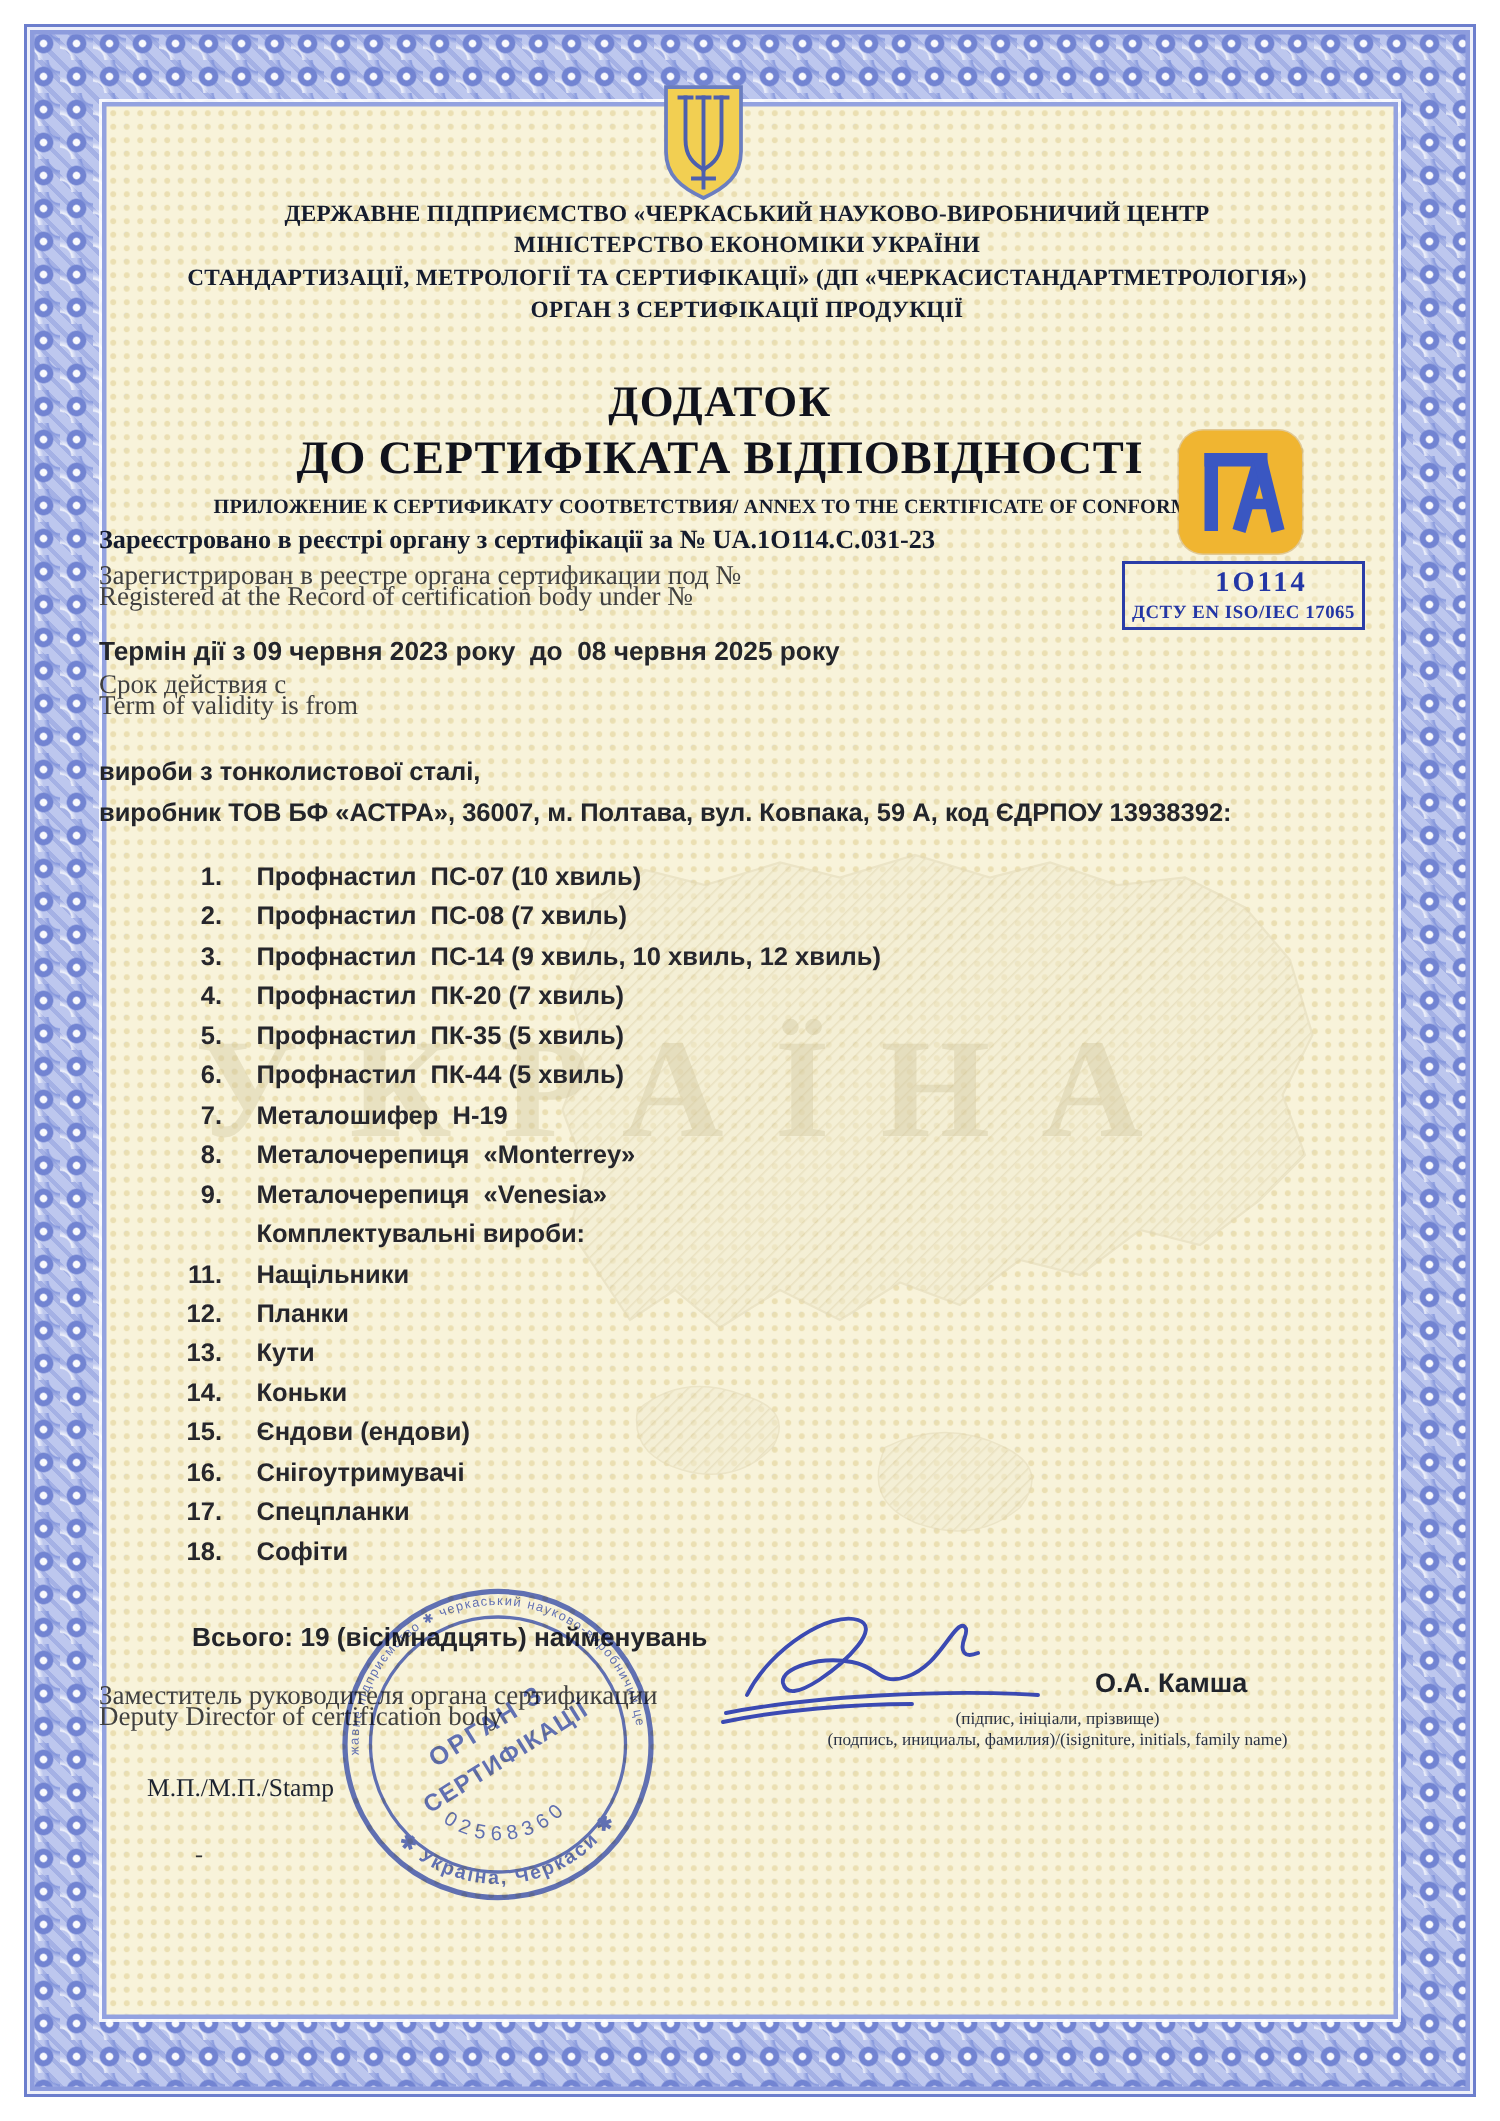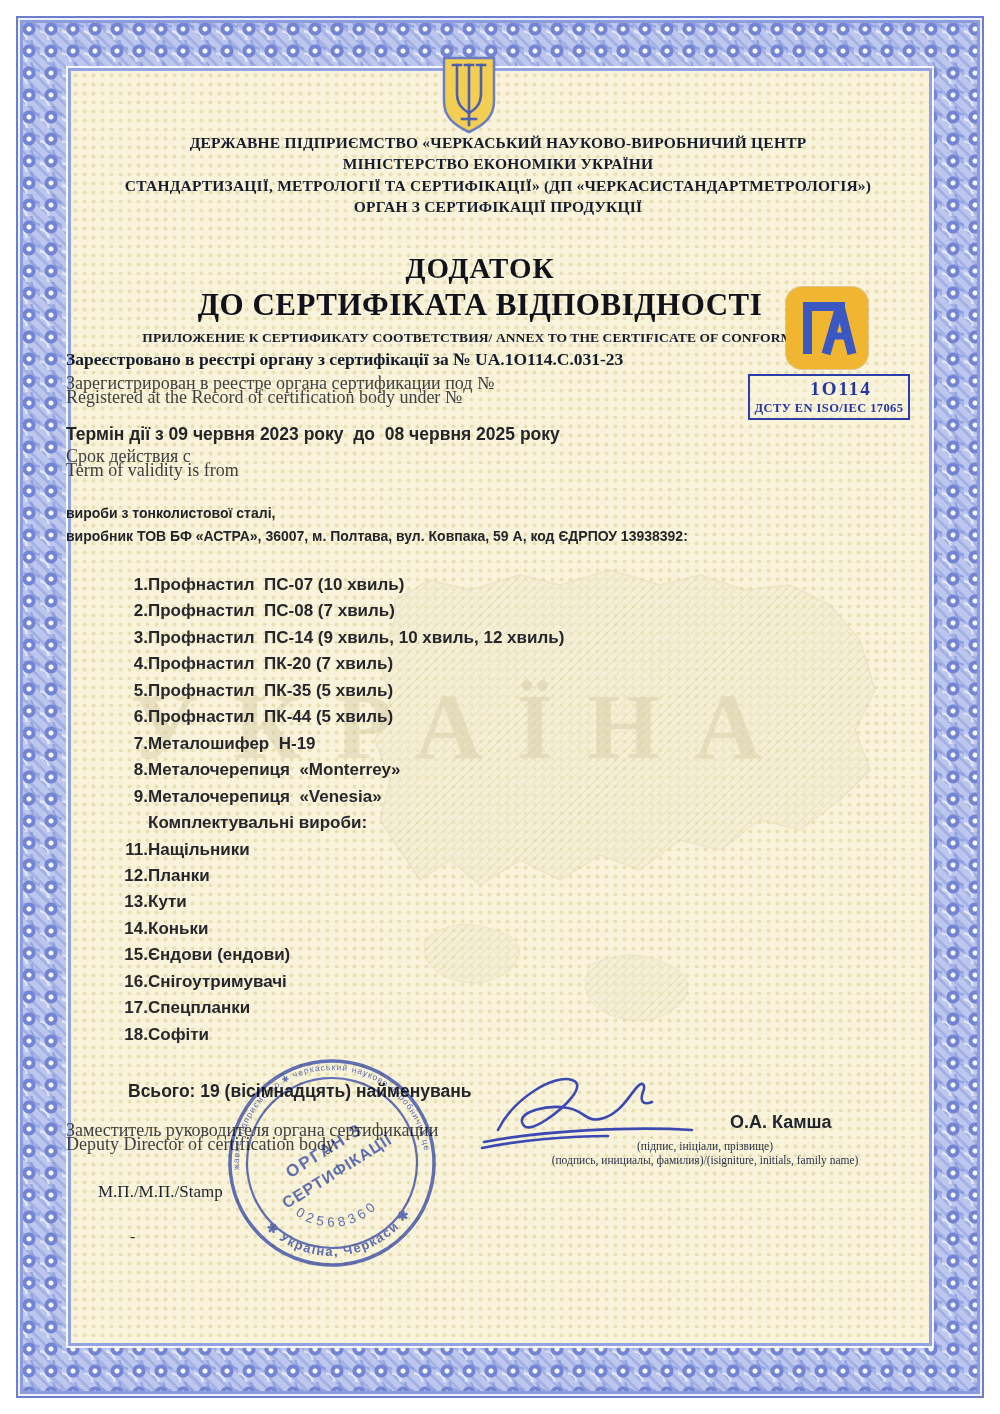--- a/index.html
+++ b/index.html
@@ -29,25 +29,25 @@
   .center{text-align:center;}
   .serif{font-family:"Liberation Serif",serif;}
   .sans{font-family:"Liberation Sans",sans-serif;}
   .hdr{font-weight:bold;font-size:15.5px;line-height:21.4px;color:#151c2e;letter-spacing:.2px;}
   .title1{font-weight:bold;font-size:29px;letter-spacing:1px;color:#10121c;}
   .title2{font-weight:bold;font-size:31px;letter-spacing:.5px;color:#10121c;margin-top:2px;}
   .subtitle{font-weight:bold;font-size:13.5px;color:#151c2e;margin-top:7px;letter-spacing:.1px;}
   .regmain{font-weight:bold;font-size:17.5px;color:#141b2d;}
   .small{font-size:18px;line-height:14px;color:#404040;}
   .valmain{font-weight:bold;font-size:17.5px;color:#23252b;white-space:pre;}
-  .intro{font-weight:bold;font-size:14px;color:#23252b;}
+  .intro{font-weight:bold;font-size:17px;color:#23252b;}
   .row{display:flex;font-family:"Liberation Sans",sans-serif;font-weight:bold;
        font-size:17px;line-height:26.45px;color:#26262c;}
   .num{width:148px;text-align:right;}
-  .itxt{white-space:pre;}
+  .itxt{margin-left:23px;white-space:pre;}
   .total{font-weight:bold;font-size:17.5px;color:#23252b;}
   .pos-ua{font-weight:bold;font-size:17.5px;color:#141b2d;}
   .name{font-weight:bold;font-size:18px;color:#20242c;}
   .sigcap{font-size:11.5px;line-height:13.5px;color:#2a3244;text-align:center;}
   .mp{font-size:17px;color:#1d2330;}
   .wm-word{font-weight:bold;font-size:94px;letter-spacing:34px;color:#cfc49a;opacity:.38;
            font-family:"Liberation Serif",serif;white-space:nowrap;}
   .codebox{border:2px solid #2a3da8;text-align:center;color:#2336a5;background:rgba(248,243,218,.35);}
   .codebox .c1{font-weight:bold;font-size:19px;letter-spacing:2px;line-height:22px;margin-top:2px;padding-left:24px;}
   .codebox .c2{font-weight:bold;font-size:12.5px;line-height:16px;letter-spacing:.4px;}

